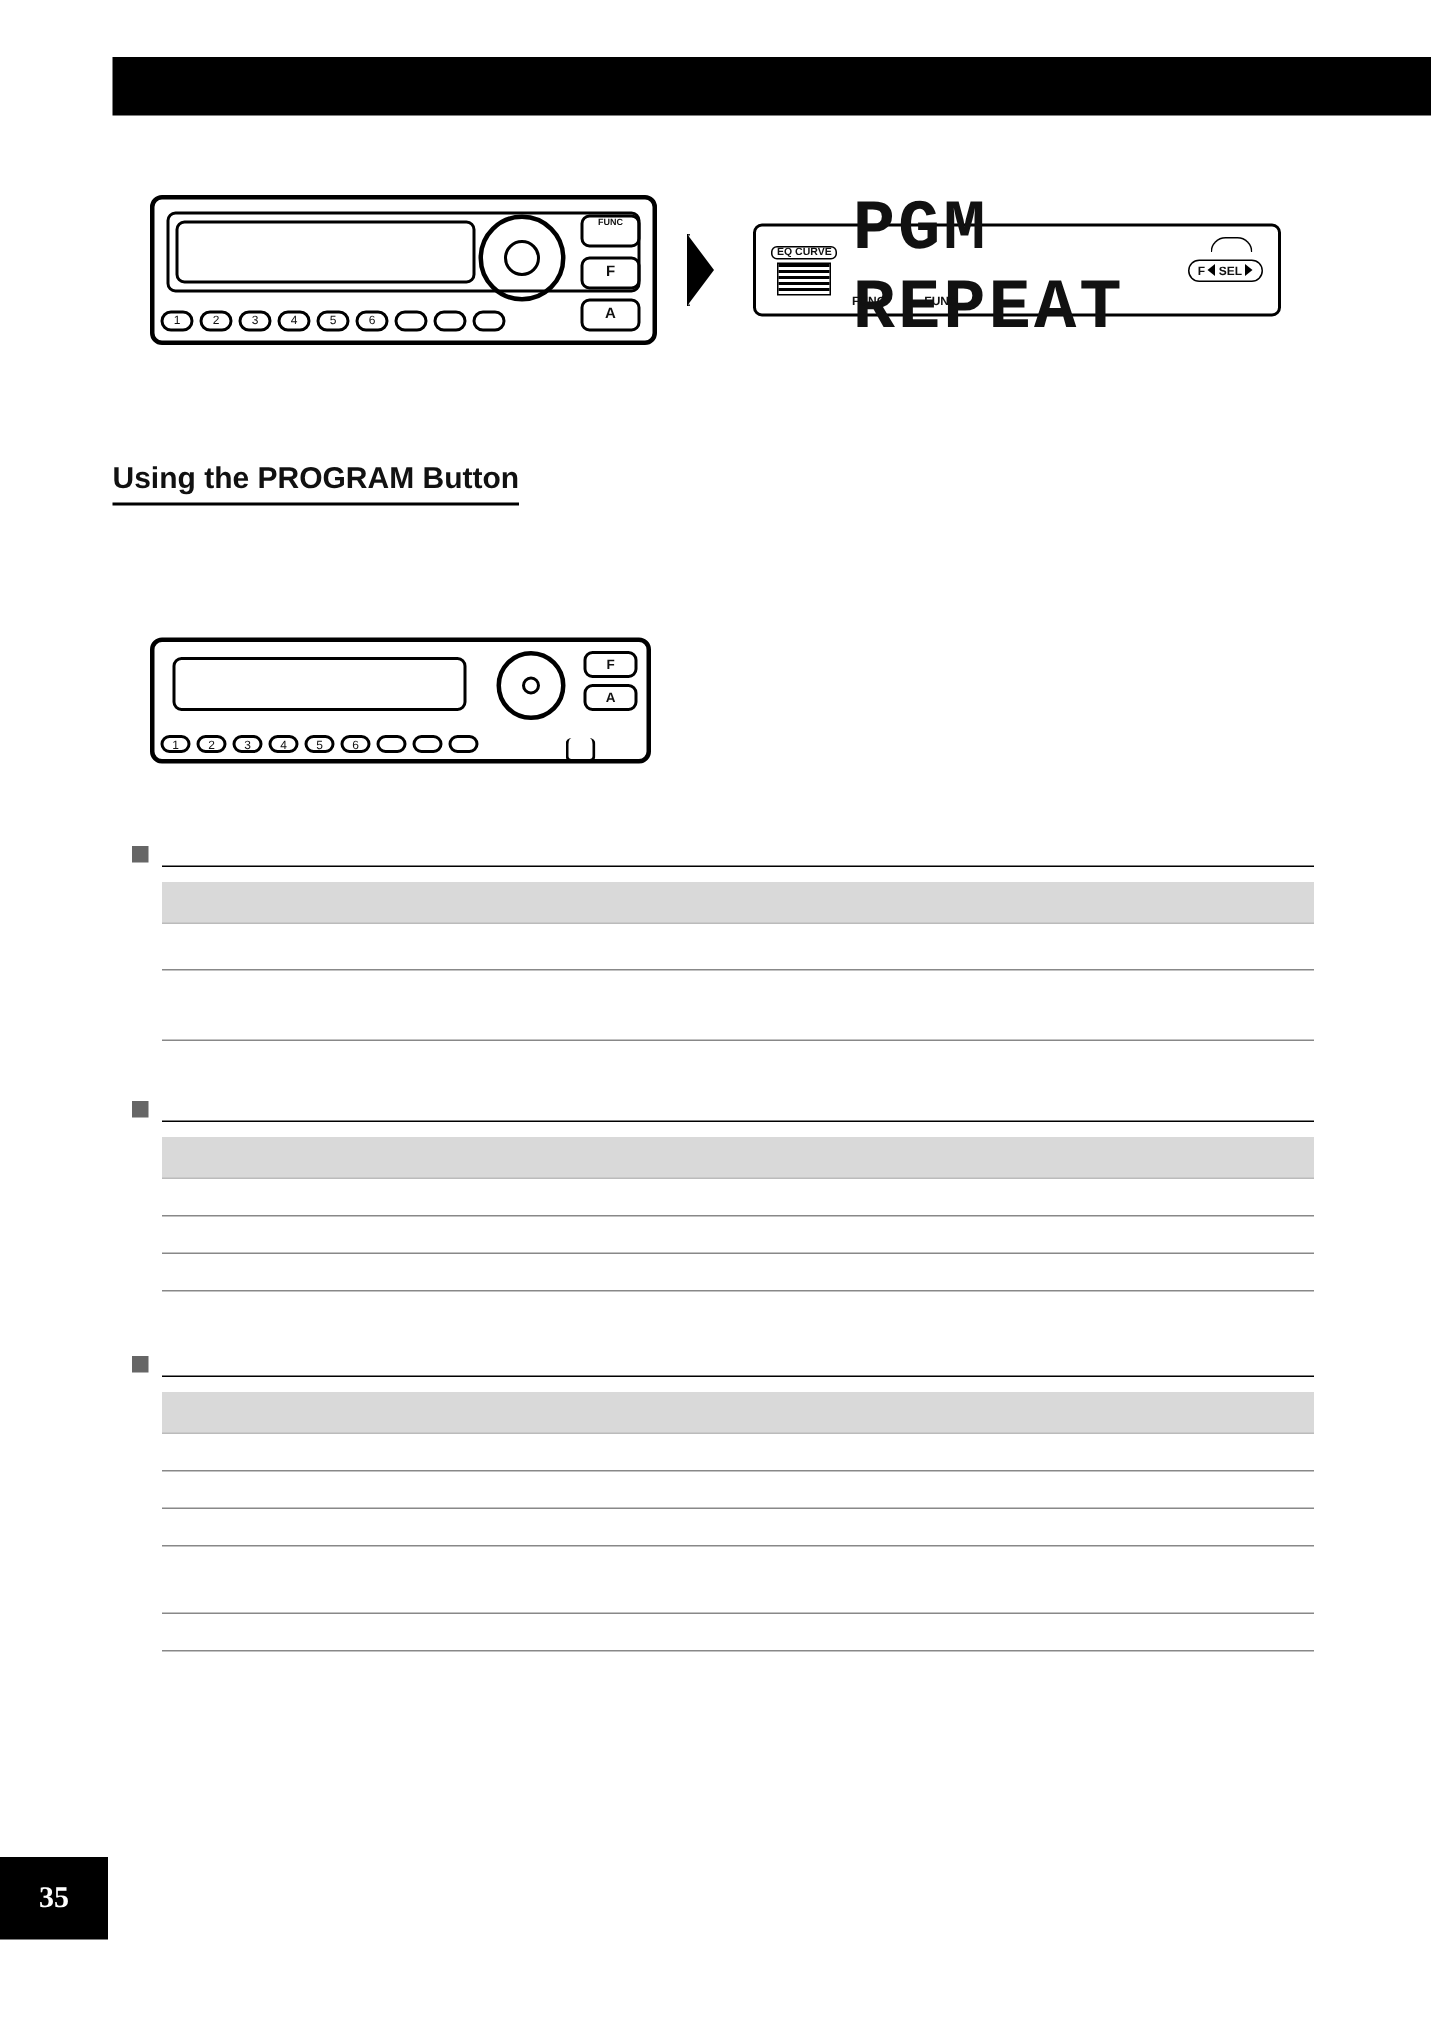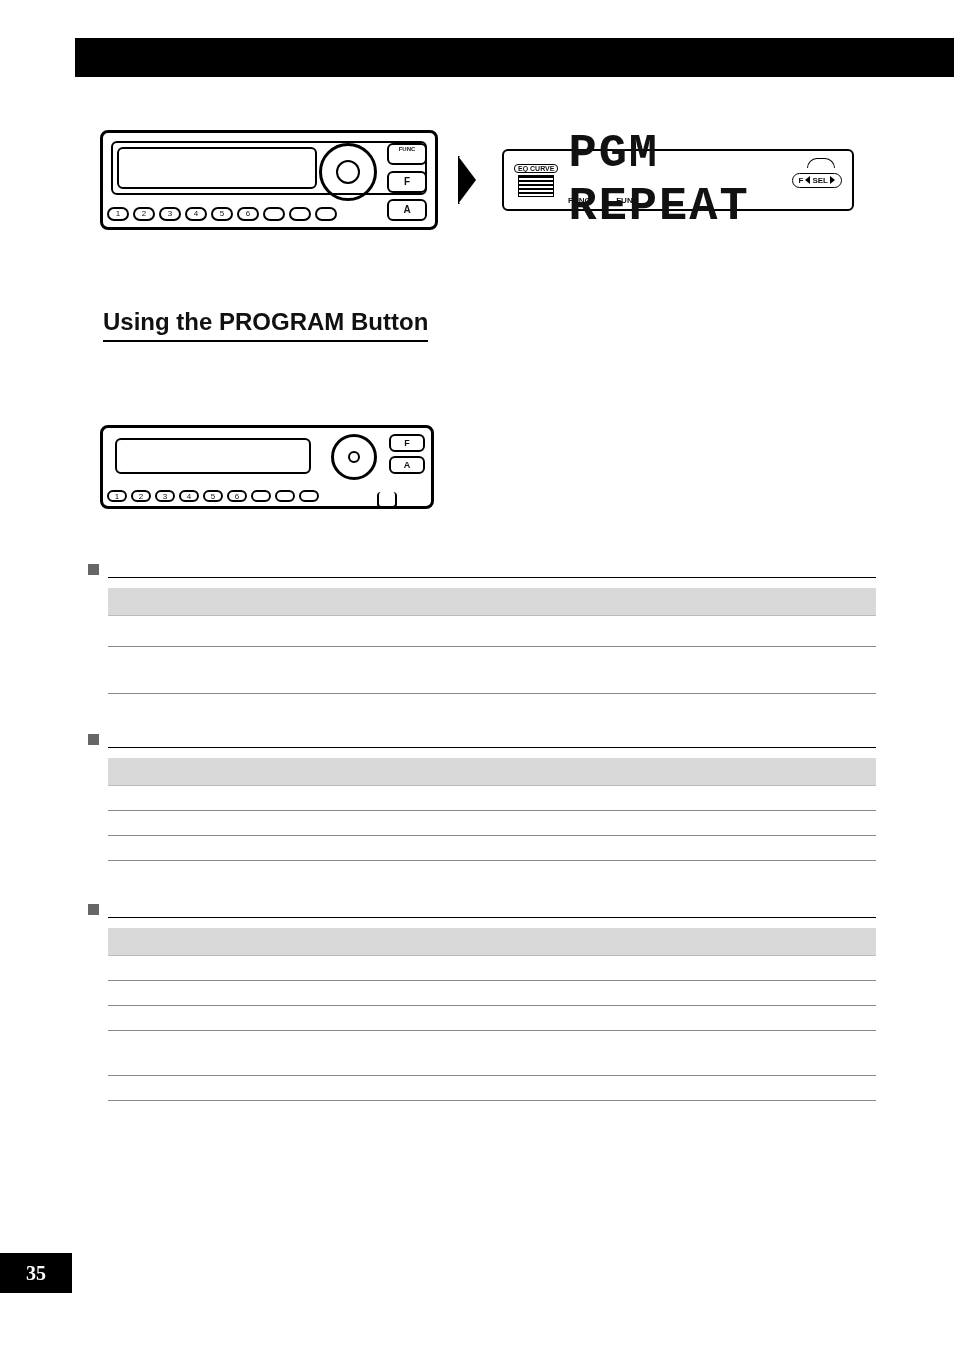--- a/index.html
+++ b/index.html
@@ -104,23 +104,23 @@
   .right-chip .tri { width:0;height:0;border-top:4px solid transparent;border-bottom:4px solid transparent; }
   .right-chip .tri.l { border-right:5px solid #000; }
   .right-chip .tri.r { border-left:5px solid #000; }
   .loop {
     position: absolute; top: -16px; right: 6px; width: 28px; height: 10px;
     border: 1.5px solid #000; border-bottom: none; border-radius: 10px 10px 0 0;
   }
 
   .heading {
     position: absolute; left: 75px; top: 308px;
-    font-size: 24px; font-weight: bold;
+    font-size: 20px; font-weight: bold;
     font-family: "Arial Narrow", Arial, sans-serif;
-    padding-bottom: 4px; border-bottom: 2px solid #000; margin-left: 28px;
+    padding-bottom: 4px; border-bottom: 2px solid #000;
   }
 
   .small-device {
     position: absolute; left: 100px; top: 425px;
     width: 334px; height: 84px;
     border: 3px solid #000; border-radius: 8px;
     background: #fff;
   }
   .small-device .device-screen {
     left: 12px; top: 10px; width: 196px; height: 36px;
@@ -154,21 +154,21 @@
   .rule { height: 1px; background: #888; margin-top: 30px; }
   .rule.thin { margin-top: 24px; }
   .rule.space { margin-top: 44px; }
 
   #sec1 { top: 562px; }
   #sec2 { top: 732px; }
   #sec3 { top: 902px; }
 
   .page-num-box {
     position: absolute; left: 0; bottom: 62px;
-    width: 72px; height: 40px; background: #000; color: #fff;
+    width: 72px; height: 55px; background: #000; color: #fff;
     display: flex; align-items: center; justify-content: center;
     font-size: 20px; font-weight: bold;
     font-family: Georgia, "Times New Roman", serif;
   }
 </style>
 </head>
 <body>
 
 <div class="topbar"></div>
 

